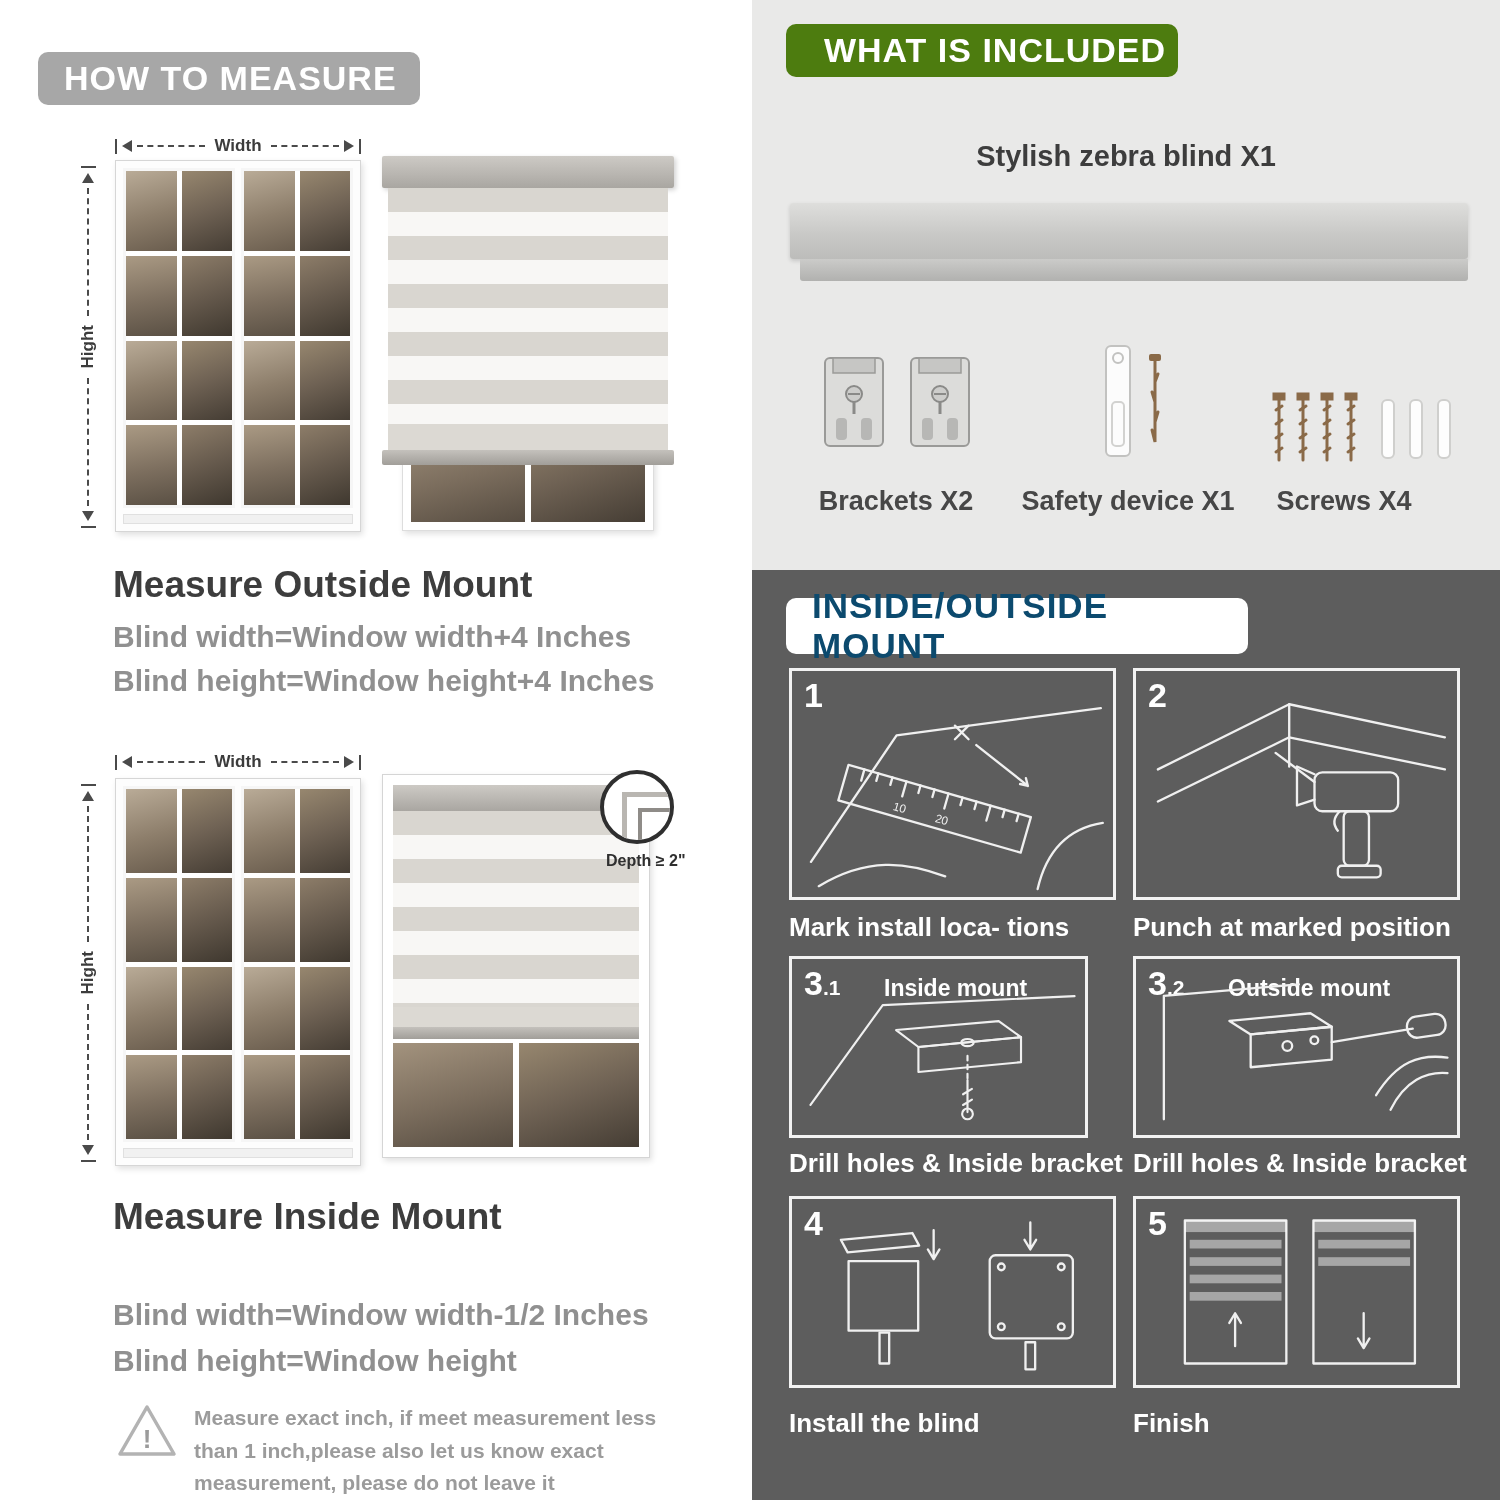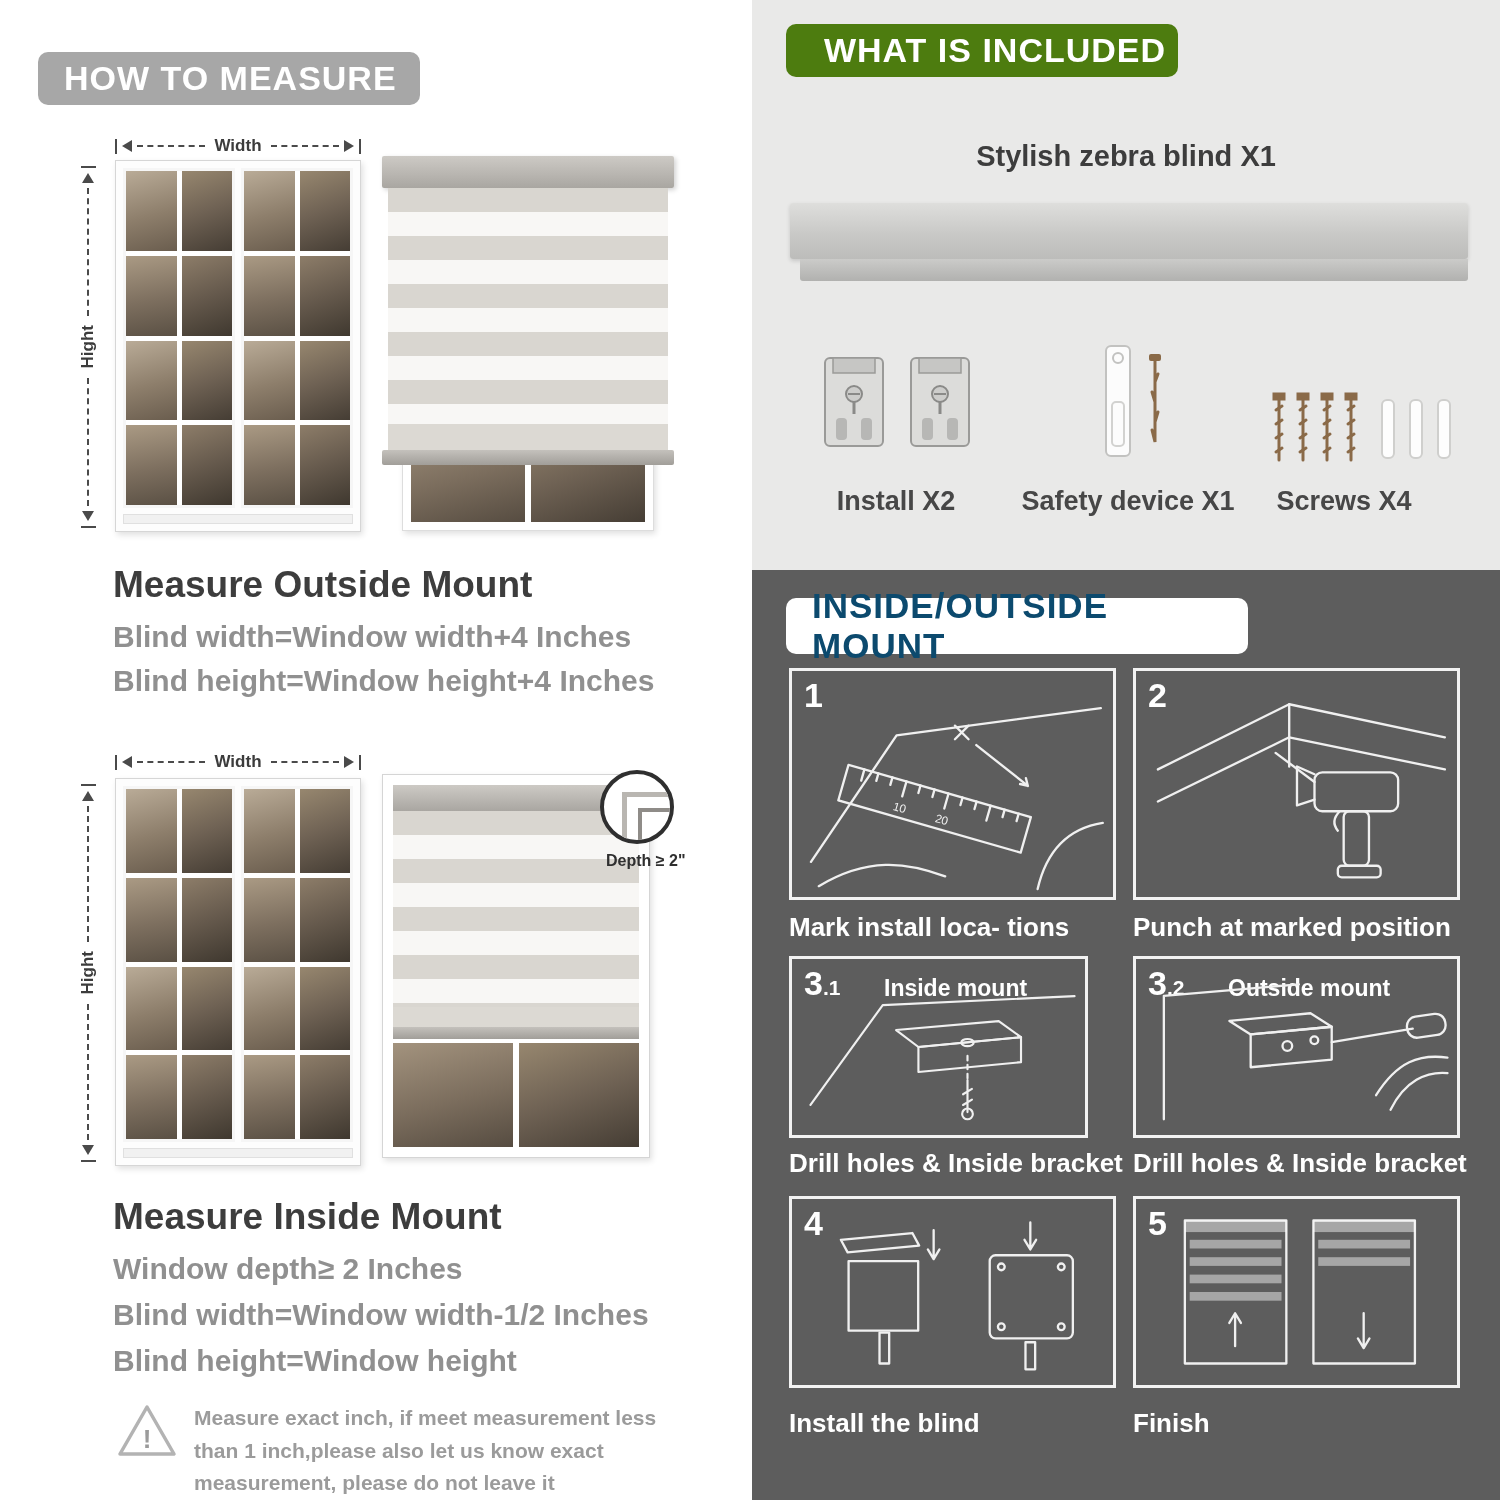--- a/index.html
+++ b/index.html
@@ -198,21 +198,20 @@
       </div>
     </div>
 
     <div class="abs" style="left:592px;top:742px;width:74px;height:74px;border:4px solid #2f2f2f;border-radius:50%;background:#fff;box-sizing:border-box;overflow:hidden;">
       <div style="position:absolute;left:18px;top:18px;width:60px;height:60px;border-left:5px solid #b9b6b1;border-top:5px solid #b9b6b1;"></div>
       <div style="position:absolute;left:34px;top:34px;width:50px;height:50px;border-left:4px solid #8f8c88;border-top:4px solid #8f8c88;"></div>
     </div>
     <div class="depth-lbl" style="left:598px;top:824px;">Depth ≥ 2"</div>
 
     <div class="title-dark" style="left:105px;top:1168px;">Measure Inside Mount</div>
-    <div class="sub-gray" style="left:105px;top:1224px;">Window depth≥ 2 Inches</div>
     <div class="sub-gray" style="left:105px;top:1270px;">Blind width=Window width-1/2 Inches</div>
     <div class="sub-gray" style="left:105px;top:1316px;">Blind height=Window height</div>
 
     <svg class="abs" style="left:108px;top:1374px;" width="62" height="58" viewBox="0 0 62 58">
       <polygon points="31,5 58,52 4,52" fill="none" stroke="#b3b3b3" stroke-width="3.5" stroke-linejoin="round"></polygon>
       <text x="31" y="46" text-anchor="middle" font-family="Liberation Sans, sans-serif" font-size="26" font-weight="bold" fill="#9b9b9b">!</text>
     </svg>
     <div class="note-text" style="left:186px;top:1374px;width:470px;">Measure exact inch, if meet measurement less than 1 inch,please also let us know exact measurement, please do not leave it</div>
   </div>
 
@@ -285,21 +284,21 @@
           <line x1="78" y1="48" x2="84" y2="44"></line>
           <line x1="78" y1="62" x2="84" y2="58"></line>
       </g>
       <g fill="rgba(255,255,255,.9)" stroke="#cfcfcd" stroke-width="2">
         <rect x="112" y="10" width="12" height="58" rx="5"></rect>
         <rect x="140" y="10" width="12" height="58" rx="5"></rect>
         <rect x="168" y="10" width="12" height="58" rx="5"></rect>
       </g>
     </svg>
 
-    <div class="hw-label" style="left:144px;top:486px;">Install X2</div>
+    <div class="hw-label" style="left:144px;top:486px;">Brackets X2</div>
     <div class="hw-label" style="left:376px;top:486px;">Safety device X1</div>
     <div class="hw-label" style="left:592px;top:486px;">Screws X4</div>
   </div>
 
   <div class="abs" style="left:752px;top:570px;width:748px;height:930px;background:#5d5d5d;">
 
     <div class="banner white" style="left:34px;top:28px;width:462px;height:56px;font-size:35px;">
       <span>INSIDE/OUTSIDE MOUNT</span>
     </div>
 

